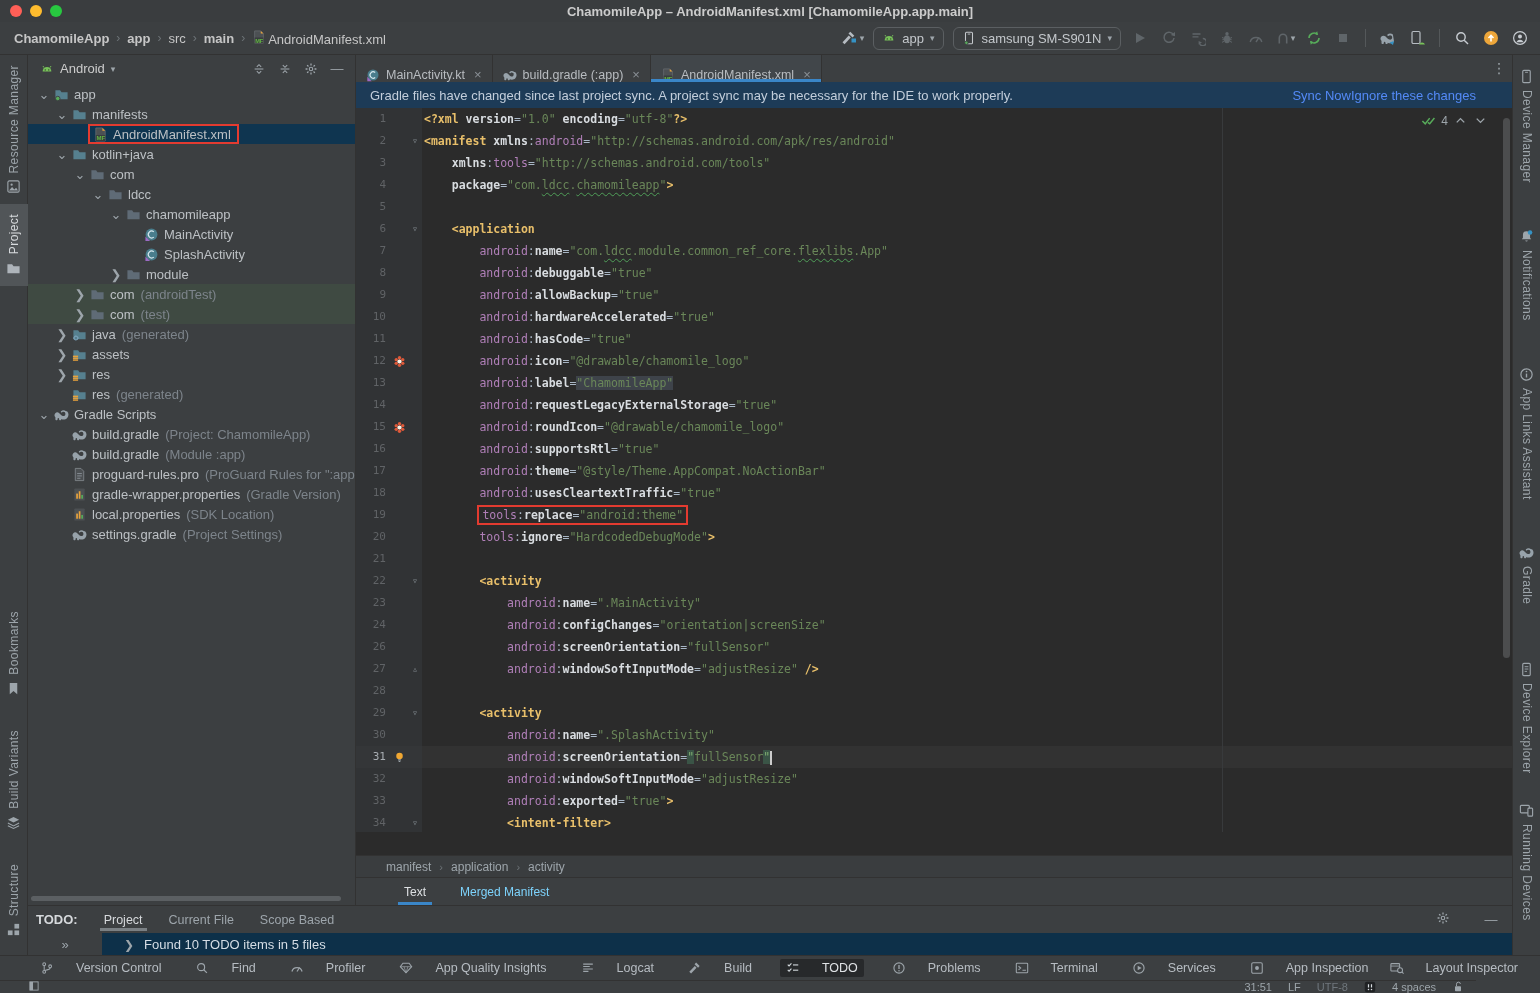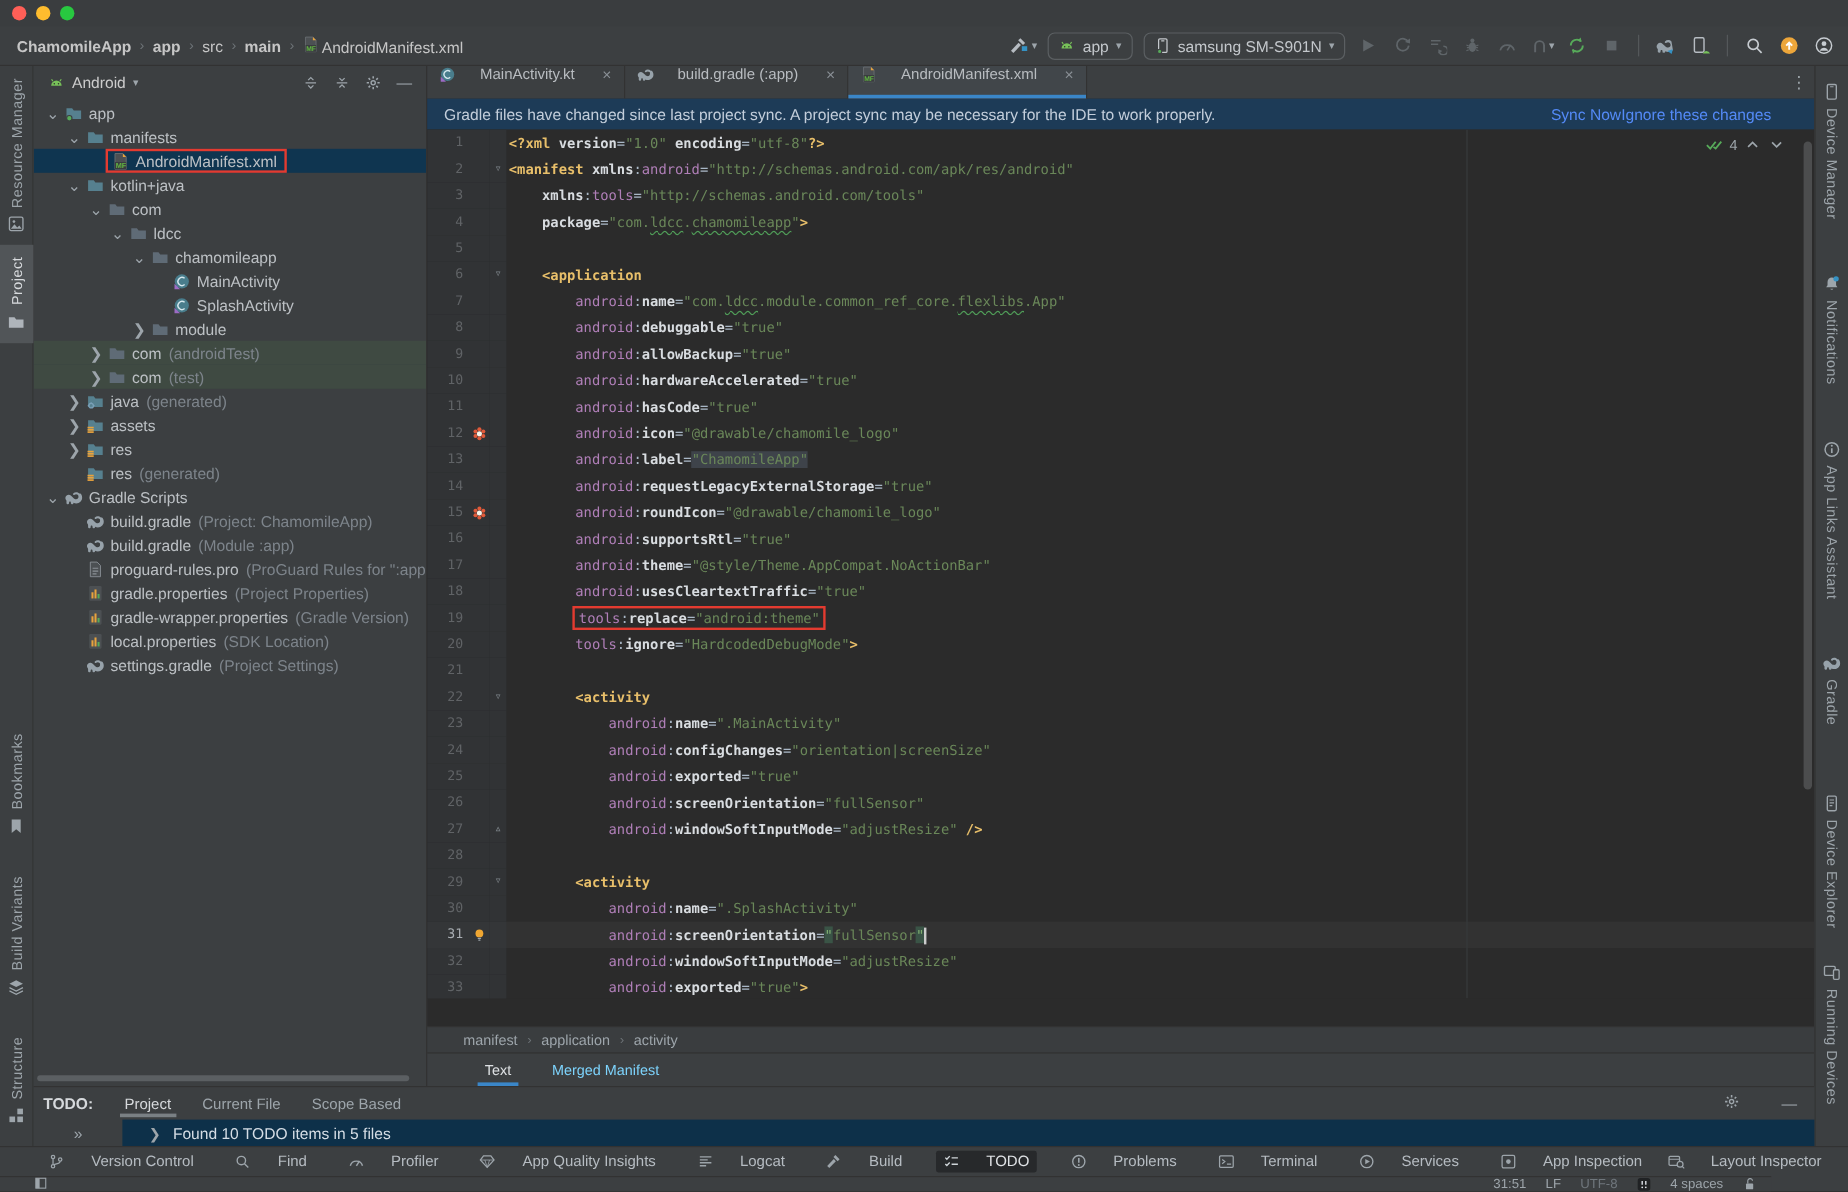--- a/index.html
+++ b/index.html
@@ -54,21 +54,21 @@
   .trow .tl{margin-left:4px;}
   .trow .ts{margin-left:6px;color:#7d848b;}
   .trow.sel{background:#0f3550;}
   .trow.scope{background:#3f4a42;}
   .treebox{display:inline-flex;align-items:center;border:2px solid #e33b30;padding:0 6px 0 1px;height:20px;}
   .hthumb{position:absolute;left:3px;right:14px;bottom:4px;height:5px;border-radius:3px;background:rgba(150,155,160,.35);}
 
   
   .editor{position:absolute;left:356px;top:55px;width:1156px;height:850px;background:#2b2b2b;display:flex;flex-direction:column;}
   .tabbar{height:27px;background:#3c3f41;display:flex;align-items:stretch;position:relative;flex:0 0 27px;}
-  .etab{display:flex;align-items:flex-start;gap:20px;padding:0 10px;font-size:12.5px;color:#b8bcc0;border-right:1px solid #323232;cursor:pointer;position:relative;}
+  .etab{display:flex;align-items:flex-end;gap:6px;padding:0 10px;font-size:12.5px;color:#b8bcc0;border-right:1px solid #323232;cursor:pointer;position:relative;}
   .etab .x{color:#8a9096;font-size:13px;margin-left:3px;}
   .etab.active{background:#41464a;}
   .etab.active::after{content:"";position:absolute;left:0;right:0;bottom:0;height:3px;background:#3a86c8;}
   .kebab{position:absolute;right:6px;top:5px;color:#9da5ab;font-size:14px;cursor:pointer;}
   .banner{height:26px;background:#1d3b57;display:flex;align-items:center;padding:0 36px 0 14px;font-size:13px;color:#c3cedb;flex:0 0 26px;}
   .banner .btext{flex:1;white-space:nowrap;overflow:hidden;}
   .blink{color:#548af7;cursor:pointer;white-space:nowrap;}
   .codewrap{position:relative;flex:1;overflow:hidden;background:#2b2b2b;font-family:"DejaVu Sans Mono",monospace;font-size:11.5px;}
   .line{display:flex;height:22px;line-height:22px;white-space:pre;}
   .line .ln{width:34px;flex:0 0 34px;text-align:right;padding-right:4px;color:#606366;background:#313335;font-size:11px;}
@@ -131,20 +131,21 @@
 <body>
 
 <div class="app">
 
   <div class="titlebar">
     <div class="lights">
       <span class="light l-close"></span>
       <span class="light l-min"></span>
       <span class="light l-zoom"></span>
     </div>
+    <div class="wtitle">ChamomileApp – AndroidManifest.xml [ChamomileApp.app.main]</div>
   </div>
 
   <div class="navbar">
     <div id="crumbs" class="crumbs">
         <span class="crumb b">ChamomileApp</span>
         <span class="sep">›</span>
         <span class="crumb b">app</span>
         <span class="sep">›</span>
         <span class="crumb ">src</span>
         <span class="sep">›</span>
@@ -610,33 +611,20 @@
         <div class="trow  " style="padding-left:26px">
           <span class="chev"></span>
           <span class="ic ">
             <svg viewBox="0 0 16 16">
               <path d="M3.5 1.5h6l3 3v10h-9z" fill="#4c5053" stroke="#8a9096" stroke-width=".8"></path>
               <path d="M5.5 7h5M5.5 9.5h5M5.5 12h3.5" stroke="#8a9096"></path>
             </svg>
           </span>
           <span class="tl">proguard-rules.pro</span>
           <span class="ts">(ProGuard Rules for ":app")</span>
-        </div>
-        <div class="trow  " style="padding-left:26px">
-          <span class="chev"></span>
-          <span class="ic ">
-            <svg viewBox="0 0 16 16">
-              <rect x="2.5" y="1.5" width="11" height="13" rx="1" fill="#4c5053"></rect>
-              <rect x="4.5" y="7" width="1.8" height="5.5" fill="#e8a33d"></rect>
-              <rect x="7.2" y="4.5" width="1.8" height="8" fill="#e8a33d"></rect>
-              <rect x="9.9" y="8.5" width="1.8" height="4" fill="#57ab5a"></rect>
-            </svg>
-          </span>
-          <span class="tl">gradle.properties</span>
-          <span class="ts">(Project Properties)</span>
         </div>
         <div class="trow  " style="padding-left:26px">
           <span class="chev"></span>
           <span class="ic ">
             <svg viewBox="0 0 16 16">
               <rect x="2.5" y="1.5" width="11" height="13" rx="1" fill="#4c5053"></rect>
               <rect x="4.5" y="7" width="1.8" height="5.5" fill="#e8a33d"></rect>
               <rect x="7.2" y="4.5" width="1.8" height="8" fill="#e8a33d"></rect>
               <rect x="9.9" y="8.5" width="1.8" height="4" fill="#57ab5a"></rect>
             </svg>
@@ -755,21 +743,20 @@
                 </svg></span></span><span class="fs"></span><span class="code"><span class="p">        </span><span class="n">android</span><span class="p">:</span><span class="a">roundIcon</span><span class="p">=</span><span class="v">"@drawable/chamomile_logo"</span></span></div>
           <div class="line "><span class="ln">16</span><span class="gs"></span><span class="fs"></span><span class="code"><span class="p">        </span><span class="n">android</span><span class="p">:</span><span class="a">supportsRtl</span><span class="p">=</span><span class="v">"true"</span></span></div>
           <div class="line "><span class="ln">17</span><span class="gs"></span><span class="fs"></span><span class="code"><span class="p">        </span><span class="n">android</span><span class="p">:</span><span class="a">theme</span><span class="p">=</span><span class="v">"@style/Theme.AppCompat.NoActionBar"</span></span></div>
           <div class="line "><span class="ln">18</span><span class="gs"></span><span class="fs"></span><span class="code"><span class="p">        </span><span class="n">android</span><span class="p">:</span><span class="a">usesCleartextTraffic</span><span class="p">=</span><span class="v">"true"</span></span></div>
           <div class="line "><span class="ln">19</span><span class="gs"></span><span class="fs"></span><span class="code"><span class="p">        </span><span class="redbox"><span class="n">tools</span><span class="p">:</span><span class="a">replace</span><span class="p">=</span><span class="v">"android:theme"</span></span></span></div>
           <div class="line "><span class="ln">20</span><span class="gs"></span><span class="fs"></span><span class="code"><span class="p">        </span><span class="n">tools</span><span class="p">:</span><span class="a">ignore</span><span class="p">=</span><span class="v">"HardcodedDebugMode"</span><span class="t">&gt;</span></span></div>
           <div class="line "><span class="ln">21</span><span class="gs"></span><span class="fs"></span><span class="code"></span></div>
           <div class="line "><span class="ln">22</span><span class="gs"></span><span class="fs">▿</span><span class="code"><span class="p">        </span><span class="t">&lt;activity</span></span></div>
           <div class="line "><span class="ln">23</span><span class="gs"></span><span class="fs"></span><span class="code"><span class="p">            </span><span class="n">android</span><span class="p">:</span><span class="a">name</span><span class="p">=</span><span class="v">".MainActivity"</span></span></div>
           <div class="line "><span class="ln">24</span><span class="gs"></span><span class="fs"></span><span class="code"><span class="p">            </span><span class="n">android</span><span class="p">:</span><span class="a">configChanges</span><span class="p">=</span><span class="v">"orientation|screenSize"</span></span></div>
-          <div class="line "><span class="ln">25</span><span class="gs"></span><span class="fs"></span><span class="code"><span class="p">            </span><span class="n">android</span><span class="p">:</span><span class="a">exported</span><span class="p">=</span><span class="v">"true"</span></span></div>
           <div class="line "><span class="ln">26</span><span class="gs"></span><span class="fs"></span><span class="code"><span class="p">            </span><span class="n">android</span><span class="p">:</span><span class="a">screenOrientation</span><span class="p">=</span><span class="v">"fullSensor"</span></span></div>
           <div class="line "><span class="ln">27</span><span class="gs"></span><span class="fs">▵</span><span class="code"><span class="p">            </span><span class="n">android</span><span class="p">:</span><span class="a">windowSoftInputMode</span><span class="p">=</span><span class="v">"adjustResize"</span><span class="t"> /&gt;</span></span></div>
           <div class="line "><span class="ln">28</span><span class="gs"></span><span class="fs"></span><span class="code"></span></div>
           <div class="line "><span class="ln">29</span><span class="gs"></span><span class="fs">▿</span><span class="code"><span class="p">        </span><span class="t">&lt;activity</span></span></div>
           <div class="line "><span class="ln">30</span><span class="gs"></span><span class="fs"></span><span class="code"><span class="p">            </span><span class="n">android</span><span class="p">:</span><span class="a">name</span><span class="p">=</span><span class="v">".SplashActivity"</span></span></div>
           <div class="line cur"><span class="ln">31</span><span class="gs"><span class="ic "><svg viewBox="0 0 16 16">
                   <circle cx="8" cy="6" r="4" fill="#f0a732"></circle>
                   <rect x="6.2" y="10.3" width="3.6" height="1.5" rx=".5" fill="#9da5ab"></rect>
                   <rect x="6.8" y="12.2" width="2.4" height="1.2" rx=".5" fill="#9da5ab"></rect>
                 </svg></span></span><span class="fs"></span><span class="code"><span class="p">            </span><span class="n">android</span><span class="p">:</span><span class="a">screenOrientation</span><span class="p">=</span><span class="qh">"</span><span class="v">fullSensor</span><span class="qh">"</span><span class="caret"></span></span></div>

